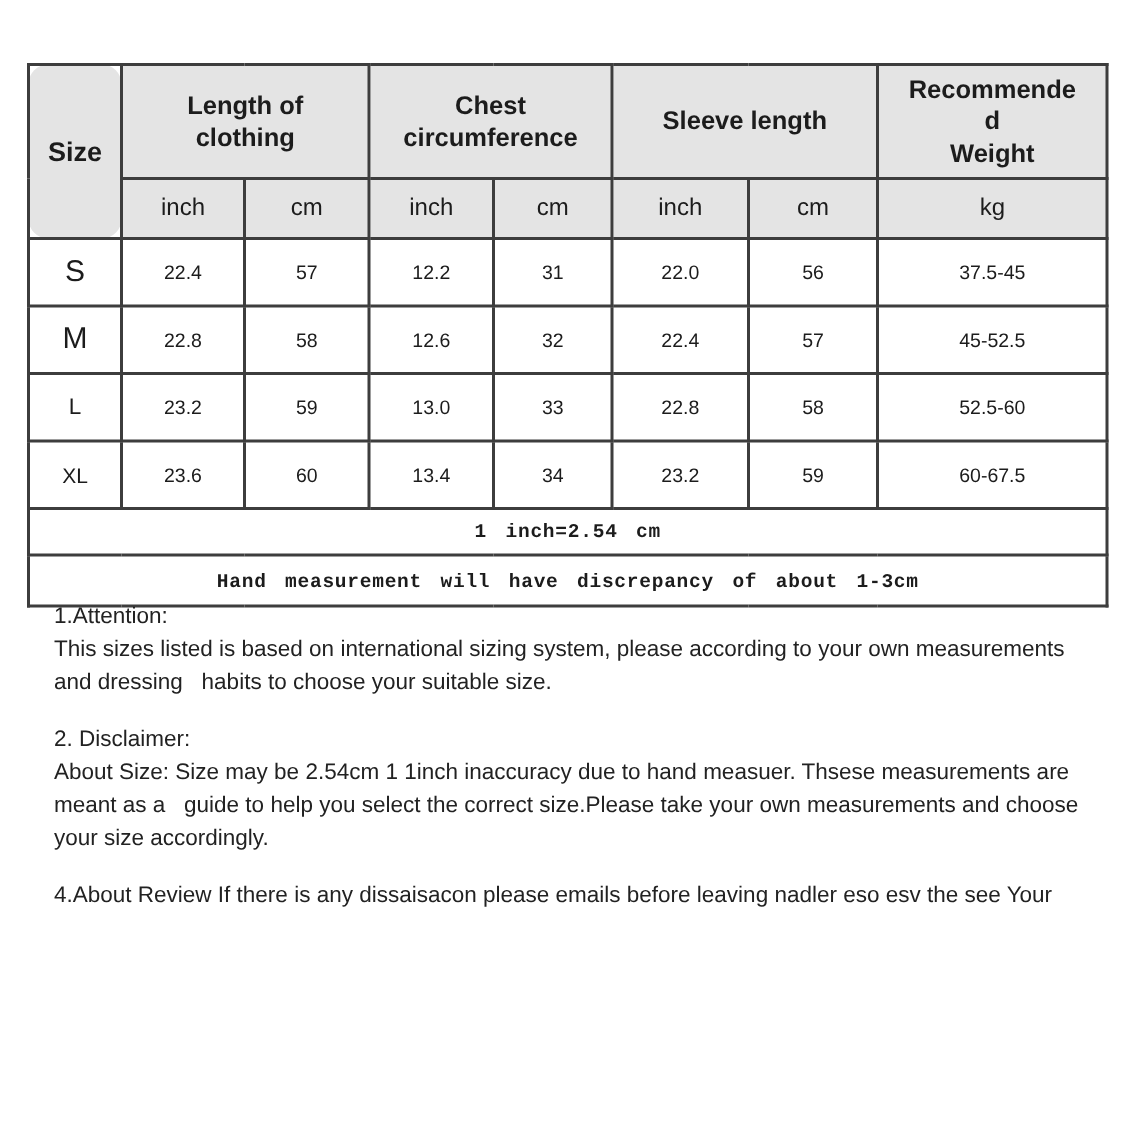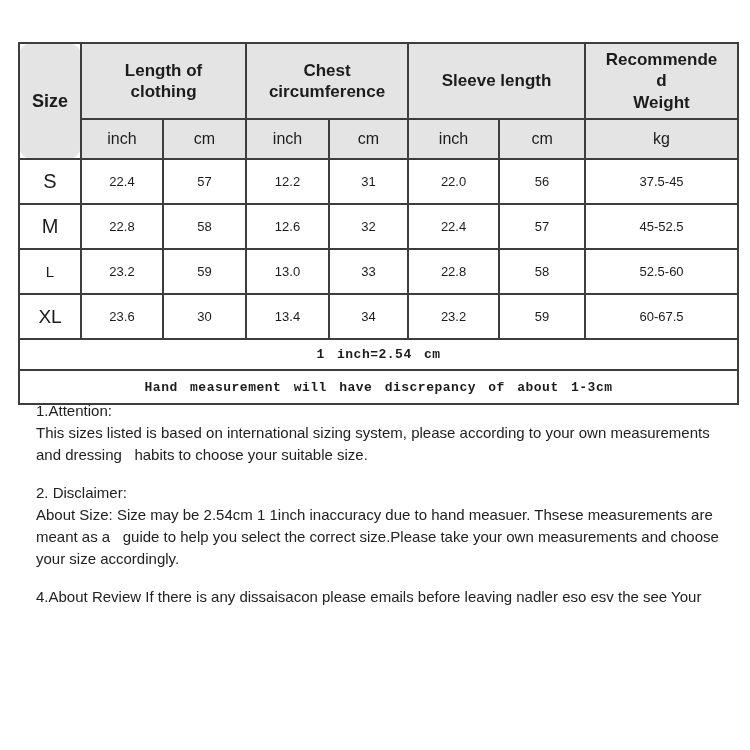--- a/index.html
+++ b/index.html
@@ -48,21 +48,21 @@
     font-size: 16px;
   }
   
   tbody td {
     background: #ffffff;
     font-size: 13px;
     height: 43px;
   }
   td.size-cell { font-size: 20px; }
   tr.r-l  td.size-cell { font-size: 15px; }
-  tr.r-xl td.size-cell { font-size: 19px; }
+  tr.r-xl td.size-cell { font-size: 14px; }
   
   td.note {
     font-family: "Liberation Mono", monospace;
     font-weight: bold;
     font-size: 13px;
     letter-spacing: 0.5px;
     word-spacing: 4px;
   }
   tr.note-1 td { height: 29px; }
   tr.note-2 td { height: 32px; margin-top: 28px; }
@@ -146,21 +146,21 @@
         <td>59</td>
         <td>13.0</td>
         <td>33</td>
         <td>22.8</td>
         <td>58</td>
         <td>52.5-60</td>
       </tr>
       <tr class="r-xl">
         <td class="size-cell">XL</td>
         <td>23.6</td>
-        <td>30</td>
+        <td>60</td>
         <td>13.4</td>
         <td>34</td>
         <td>23.2</td>
         <td>59</td>
         <td>60-67.5</td>
       </tr>
       <tr class="note-1">
         <td class="note" colspan="8">1 inch=2.54 cm</td>
       </tr>
       <tr class="note-2">

